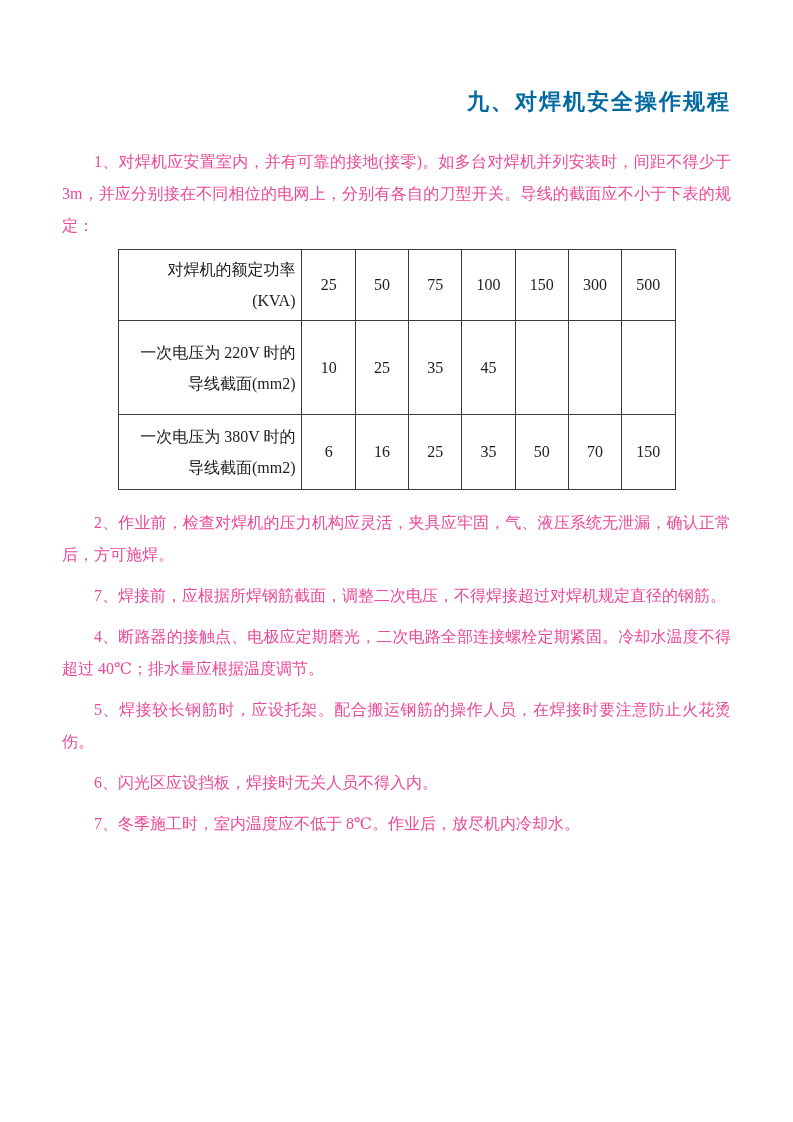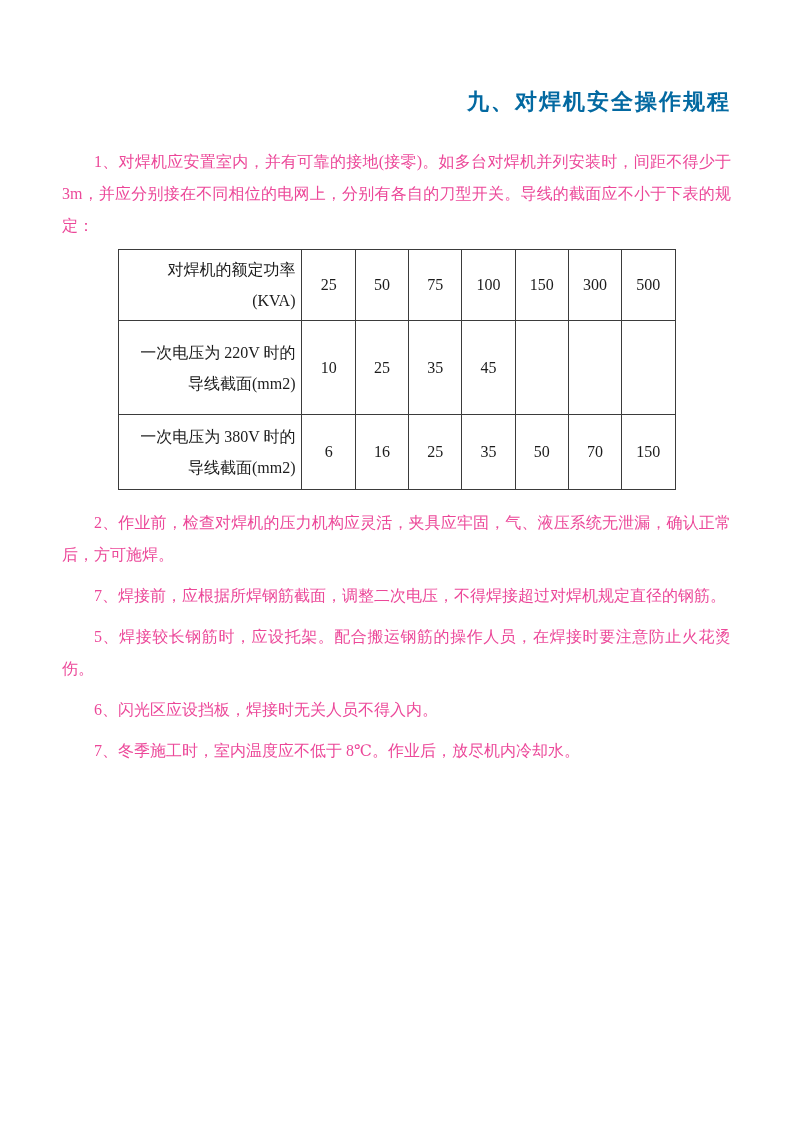--- a/index.html
+++ b/index.html
@@ -116,20 +116,21 @@
         <td class="cell-num">70</td>
         <td class="cell-num">150</td>
       </tr>
     </tbody>
   </table>
 
   <p class="para para-after-table">2、作业前，检查对焊机的压力机构应灵活，夹具应牢固，气、液压系统无泄漏，确认正常后，方可施焊。</p>
 
   <p class="para para-item">7、焊接前，应根据所焊钢筋截面，调整二次电压，不得焊接超过对焊机规定直径的钢筋。</p>
 
+  <p class="para para-item">4、断路器的接触点、电极应定期磨光，二次电路全部连接螺栓定期紧固。冷却水温度不得超过 40℃；排水量应根据温度调节。</p>
 
   <p class="para para-item">5、焊接较长钢筋时，应设托架。配合搬运钢筋的操作人员，在焊接时要注意防止火花烫伤。</p>
 
   <p class="para para-item">6、闪光区应设挡板，焊接时无关人员不得入内。</p>
 
   <p class="para para-item">7、冬季施工时，室内温度应不低于 8℃。作业后，放尽机内冷却水。</p>
 
 </div>
 
 </body></html>

